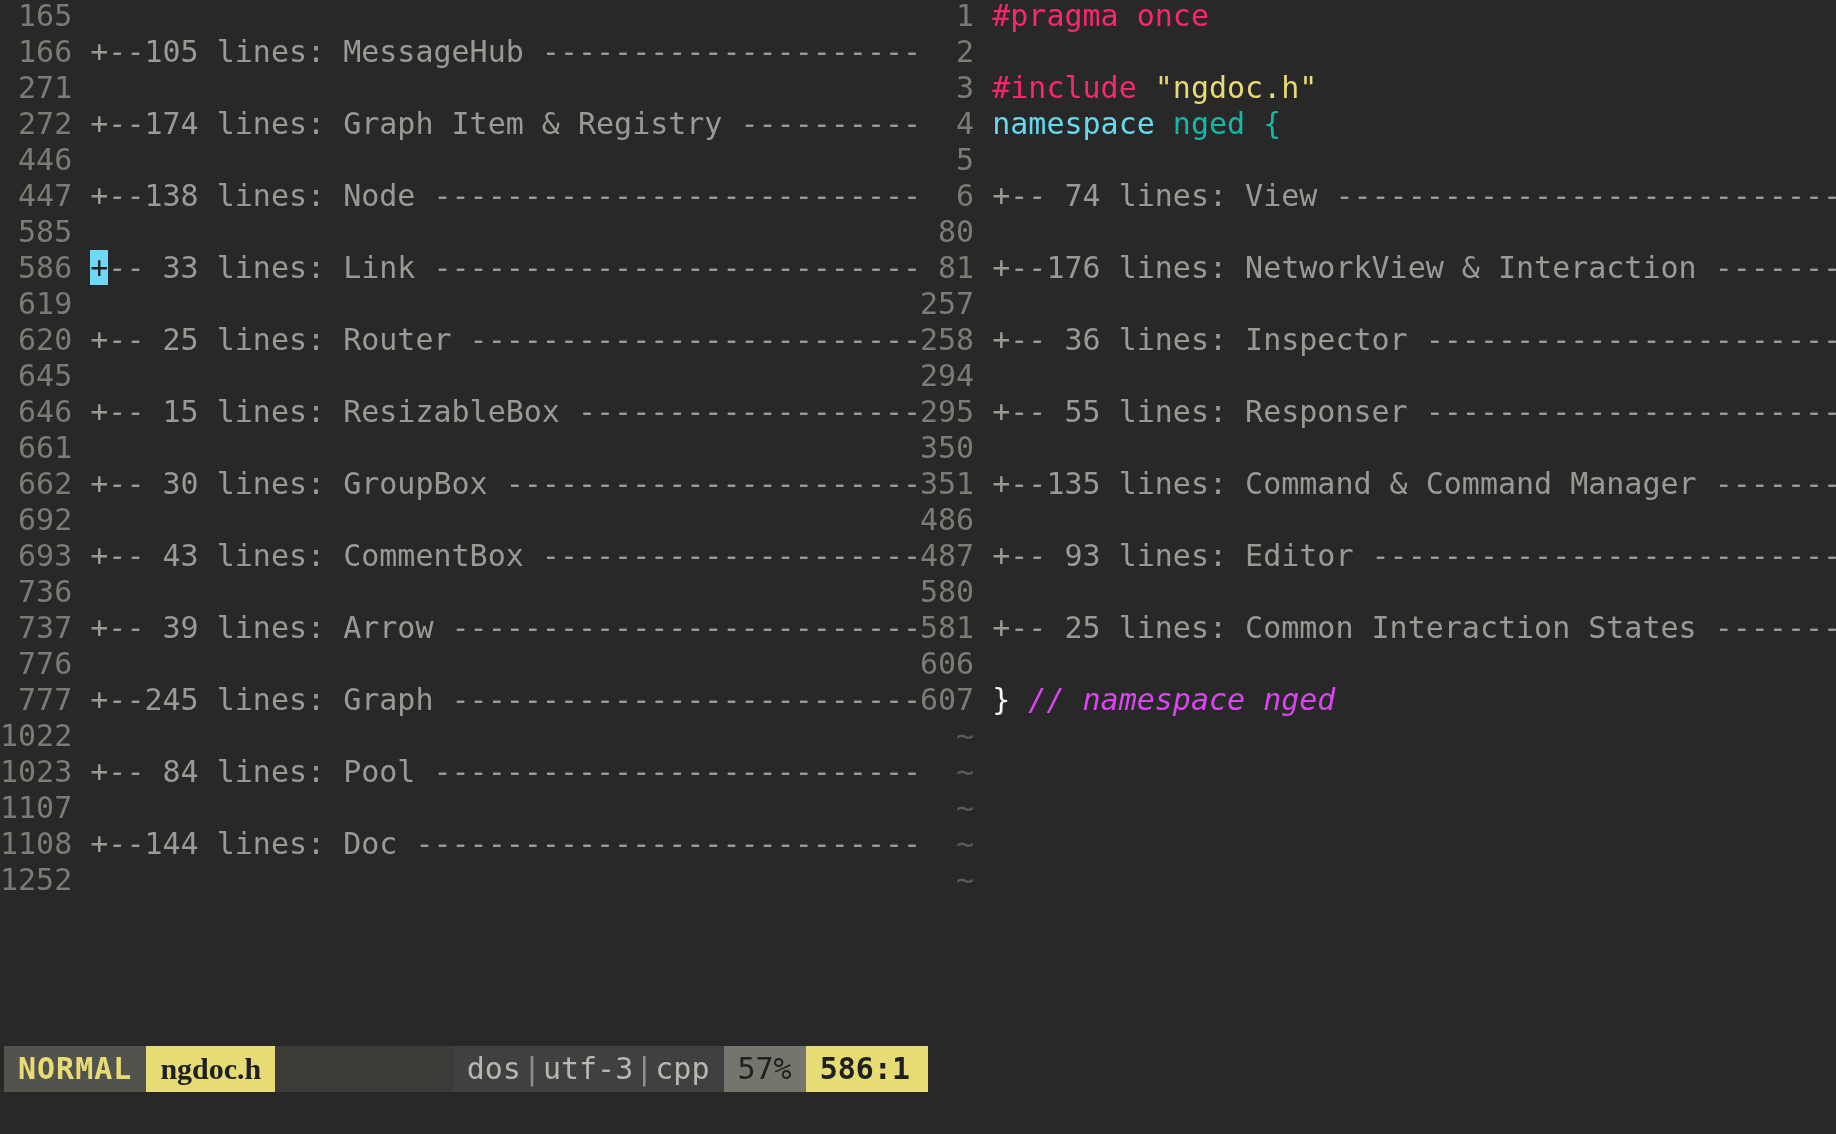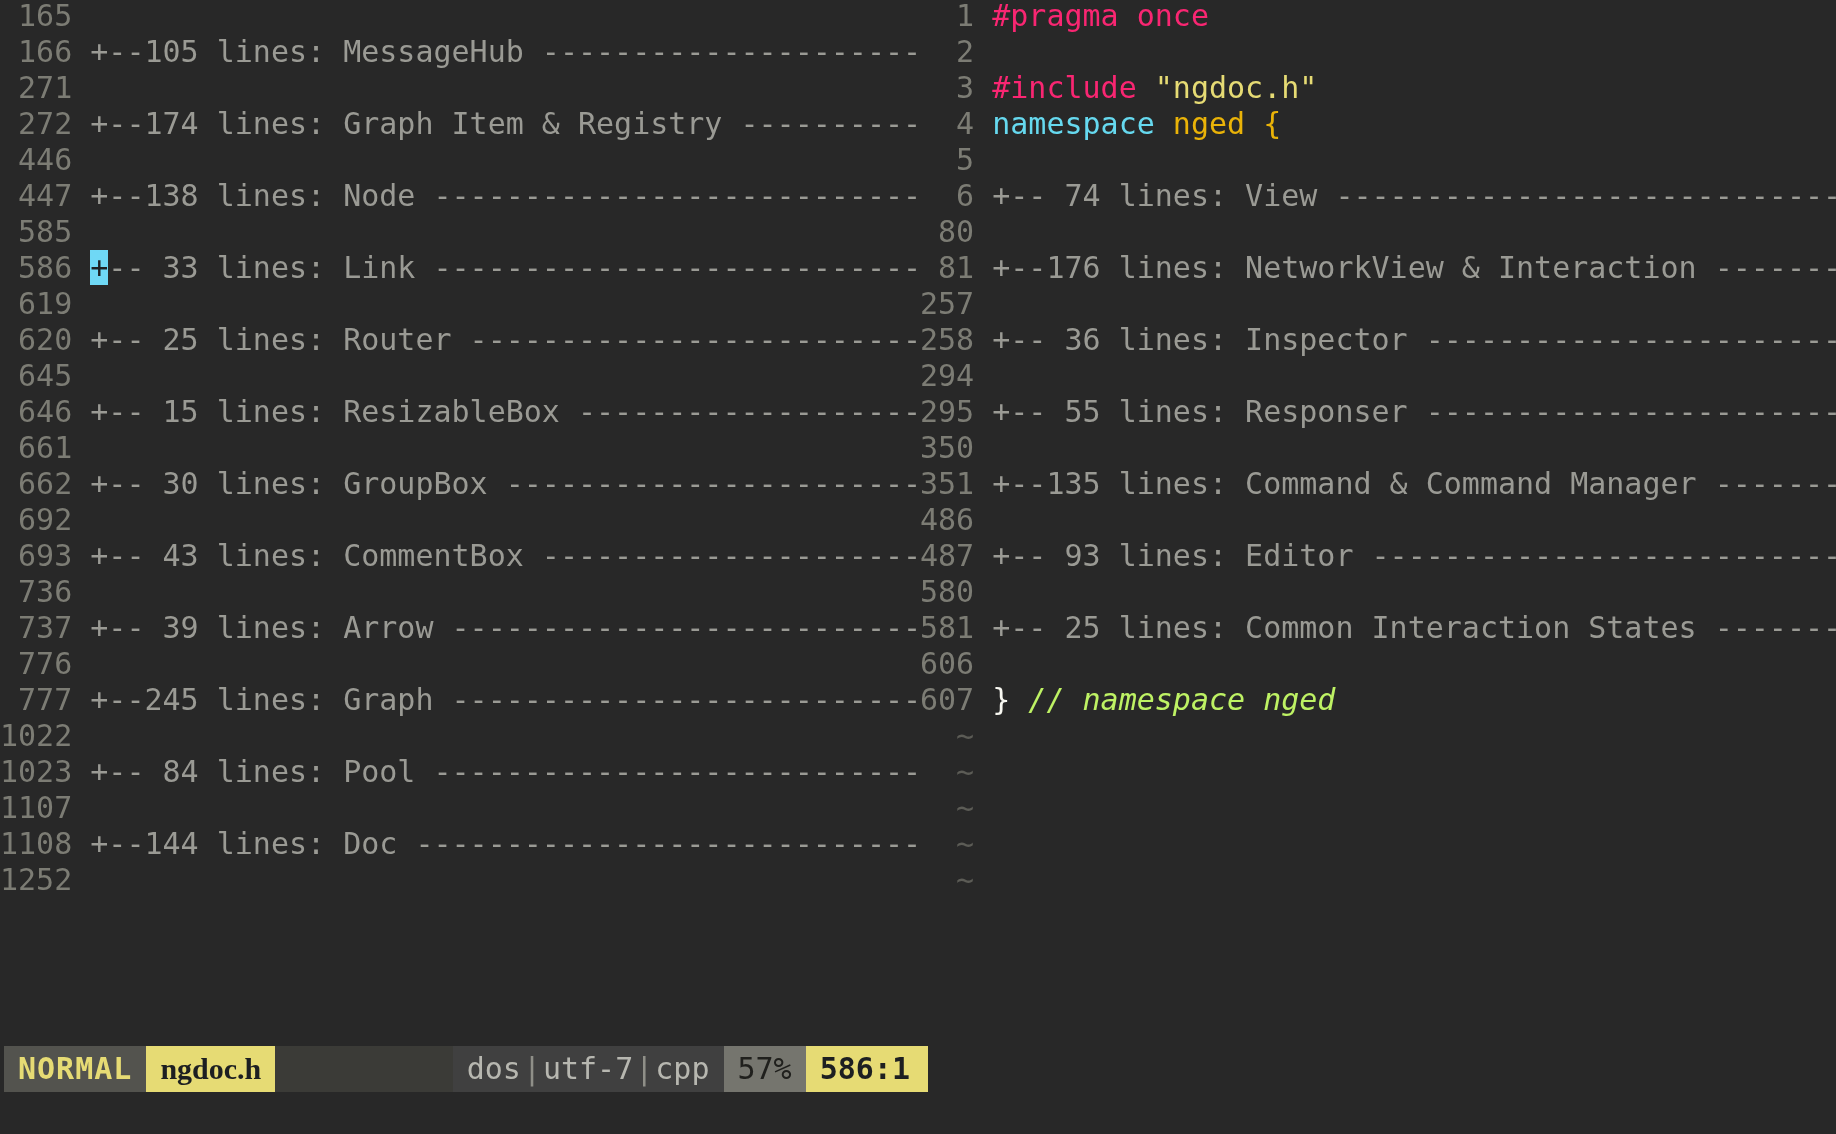--- a/index.html
+++ b/index.html
@@ -69,22 +69,22 @@
 
   
   .fold {
     color: #9a9a94;
   }
 
   
   .tok-pre     { color: #f92672; }          
   .tok-str     { color: #e6db74; }          
   .tok-kw      { color: #66d9ef; }          
-  .tok-id      { color: #eab308; }          
-  .tok-comment { color: #bef264; font-style: italic; }
+  .tok-id      { color: #14b8a6; }          
+  .tok-comment { color: #d946ef; font-style: italic; }
   .tok-punct   { color: #f8f8f2; }
 
   .tilde {
     color: #5c5c56;
   }
 
   
   .cursor {
     background: #6fd8f5;
     color: #1d1f21;
@@ -168,21 +168,21 @@
 
   <div class="statusbar">
 
     <div class="sl sl-left">
       <div class="seg seg-mode">NORMAL</div>
       <div class="seg seg-file">ngdoc.h</div>
       <div class="seg seg-spacer"></div>
       <div class="seg seg-info">
         <span>dos</span>
         <span class="sl-sep">|</span>
-        <span>utf-7</span>
+        <span>utf-3</span>
         <span class="sl-sep">|</span>
         <span>cpp</span>
       </div>
       <div class="seg seg-pct">57%</div>
       <div class="seg seg-pos">586:1</div>
     </div>
 
     <div class="sl-divider"></div>
 
 

